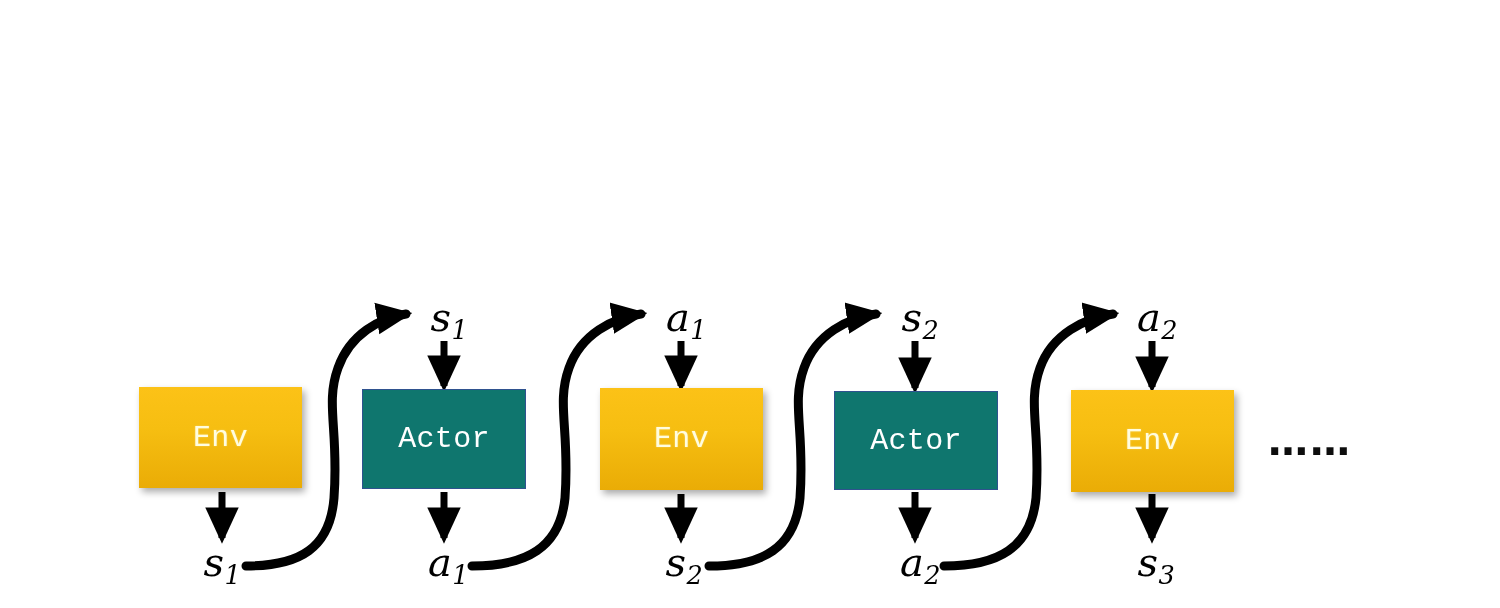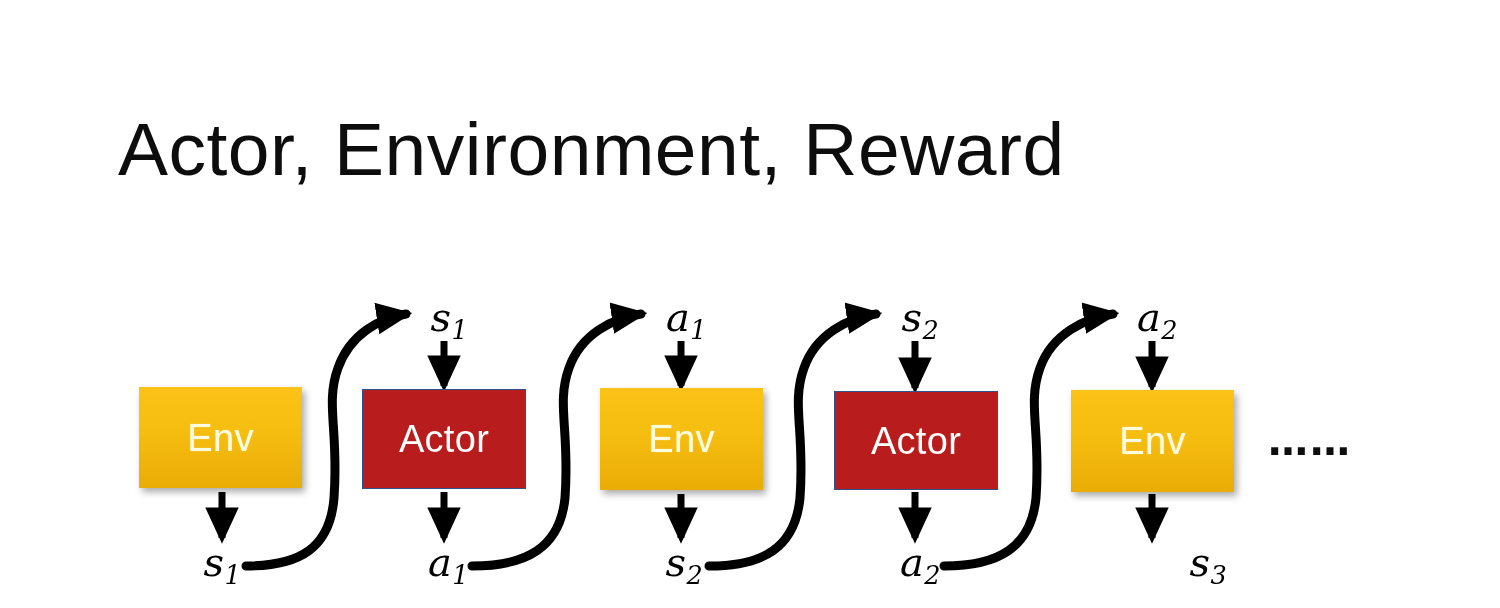--- a/index.html
+++ b/index.html
@@ -52,36 +52,36 @@
 
   
   .node-box {
     position: absolute;
     display: flex;
     align-items: center;
     justify-content: center;
     box-sizing: border-box;
   }
   .node-box .node-label {
-    font-family: Liberation Sans, sans-serif;
-    font-size: 38px;
+    font-family: Liberation Mono, monospace;
+    font-size: 30px;
     font-weight: 400;
     line-height: 1;
     letter-spacing: 0.3px;
   }
   .node-env {
     background: linear-gradient(180deg, #fcc217 0%, #f6be11 42%, #eaac06 100%);
     box-shadow: 3px 4px 7px rgba(0,0,0,0.33);
   }
   .node-env .node-label {
     color: #fffde0;
     text-shadow: 0 0 2px rgba(255,255,255,0.35);
   }
   .node-actor {
-    background: #b91c1c;
+    background: #0f766e;
     border: 1.5px solid #2f528f;
   }
   .node-actor .node-label {
     color: #ffffff;
   }
 
   
   .sym {
     position: absolute;
     font-family: "DejaVu Serif", "Liberation Serif", serif;
@@ -113,21 +113,20 @@
     color: #0d0d0d;
     line-height: 1;
     white-space: nowrap;
   }
 </style>
 </head>
 <body>
 
 <div id="slide">
 
-  <div id="slide-title">Actor, Environment, Reward</div>
 
   <div id="diagram">
 
     <svg id="connectors" viewBox="0 0 1500 608">
       <defs>
         <marker id="arrowFat" viewBox="0 0 10 10" refX="8.4" refY="5" markerWidth="5.2" markerHeight="5.2" orient="auto-start-reverse">
           <path d="M 0 0.4 L 10 5 L 0 9.6 z" fill="#000000"></path>
         </marker>
         <marker id="arrowCurve" viewBox="0 0 10 10" refX="8.2" refY="5" markerWidth="4.0" markerHeight="4.0" orient="auto-start-reverse">
           <path d="M 0 0.6 L 10 5 L 0 9.4 z" fill="#000000"></path>
@@ -192,20 +191,20 @@
     </div>
     <div class="sym" style="left:448px;  top:562px;">
       <span>a</span><sub>1</sub>
     </div>
     <div class="sym" style="left:684px;  top:562px;">
       <span>s</span><sub>2</sub>
     </div>
     <div class="sym" style="left:920px;  top:562px;">
       <span>a</span><sub>2</sub>
     </div>
-    <div class="sym" style="left:1208px; top:562px;">
+    <div class="sym" style="left:1156px; top:562px;">
       <span>s</span><sub>3</sub>
     </div>
 
     <div id="ellipsis">……</div>
 
   </div>
 </div>
 
 </body></html>

